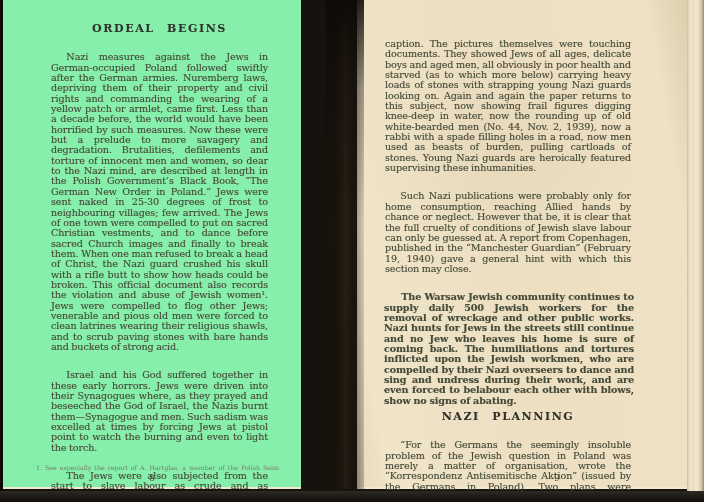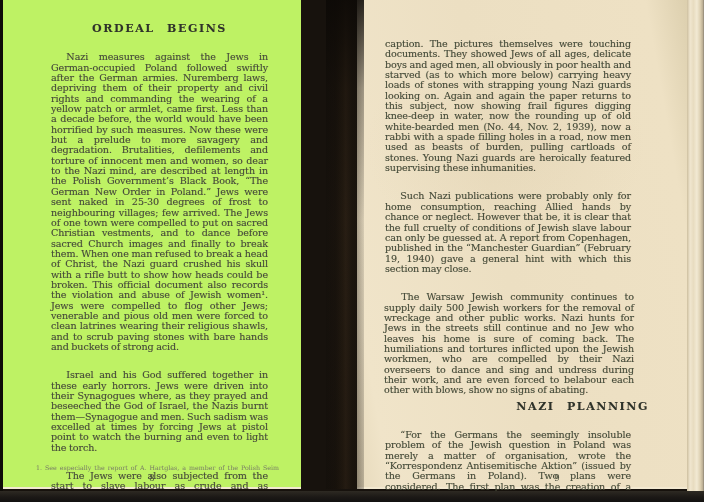--- a/index.html
+++ b/index.html
@@ -18,42 +18,43 @@
   }
   .page p{margin:18px;text-indent:1.6em;
     text-shadow:0.35px 0 rgba(150,70,55,0.22), -0.35px 0 rgba(60,115,75,0.22);}
   .page p.no-indent{text-indent:0;}
   .page-left{
     left:3px;width:298px;
     padding:24px 15px 13px 30px;
     background:
       radial-gradient(ellipse 220px 150px at 60% 80%, rgba(187,165,120,0.18), rgba(0,0,0,0) 70%),
       linear-gradient(100deg,#dfd2b2 0%,#ecdfc2 12%,#eaddc0 62%,#e3d5b4 88%,#c9b astray 100%);
-    background-color:#bef264;
+    background-color:#86efac;
     border-bottom:2px solid #f2e8d0;
   }
   .page-right{
     left:357px;width:330px;
     padding:21px 38px 0 10px;
     background:
       radial-gradient(ellipse 200px 160px at 45% 30%, rgba(200,180,140,0.15), rgba(0,0,0,0) 70%),
       linear-gradient(260deg,#dccfae 0%,#eee1c4 10%,#ecdfc2 55%,#f0e4c9 92%,#e6d9bb 100%);
     background-color:#ebdec1;
     border-bottom:2px solid #f2e8d0;
   }
   .heading{
     text-align:center;font-weight:bold;color:#2d332a;
     font-size:11px;letter-spacing:1.6px;word-spacing:7px;
     margin:0 0 5px 0;text-indent:0 !important;
     text-shadow:0.3px 0 rgba(120,60,50,0.25);
   }
-  .heading.inline{margin:6px 0 4px 0;text-align:right;}
+  .heading.inline{margin:6px 0 4px 0;}
   blockquote{
     margin:1px 15px 1px 17px;text-indent:1.8em;
     text-shadow:0.35px 0 rgba(150,70,55,0.22), -0.35px 0 rgba(60,115,75,0.22);
+    font-weight:bold;
   }
   .footnote{
     position:absolute;left:33px;right:16px;bottom:16px;
     font-size:6.3px;line-height:7px;color:#787c66;text-align:left;
     letter-spacing:0;word-spacing:1px;text-indent:0 !important;
   }
   .page-number{
     position:absolute;bottom:4px;left:0;right:0;
     text-align:center;font-size:8.5px;color:#4c5140;
   }

